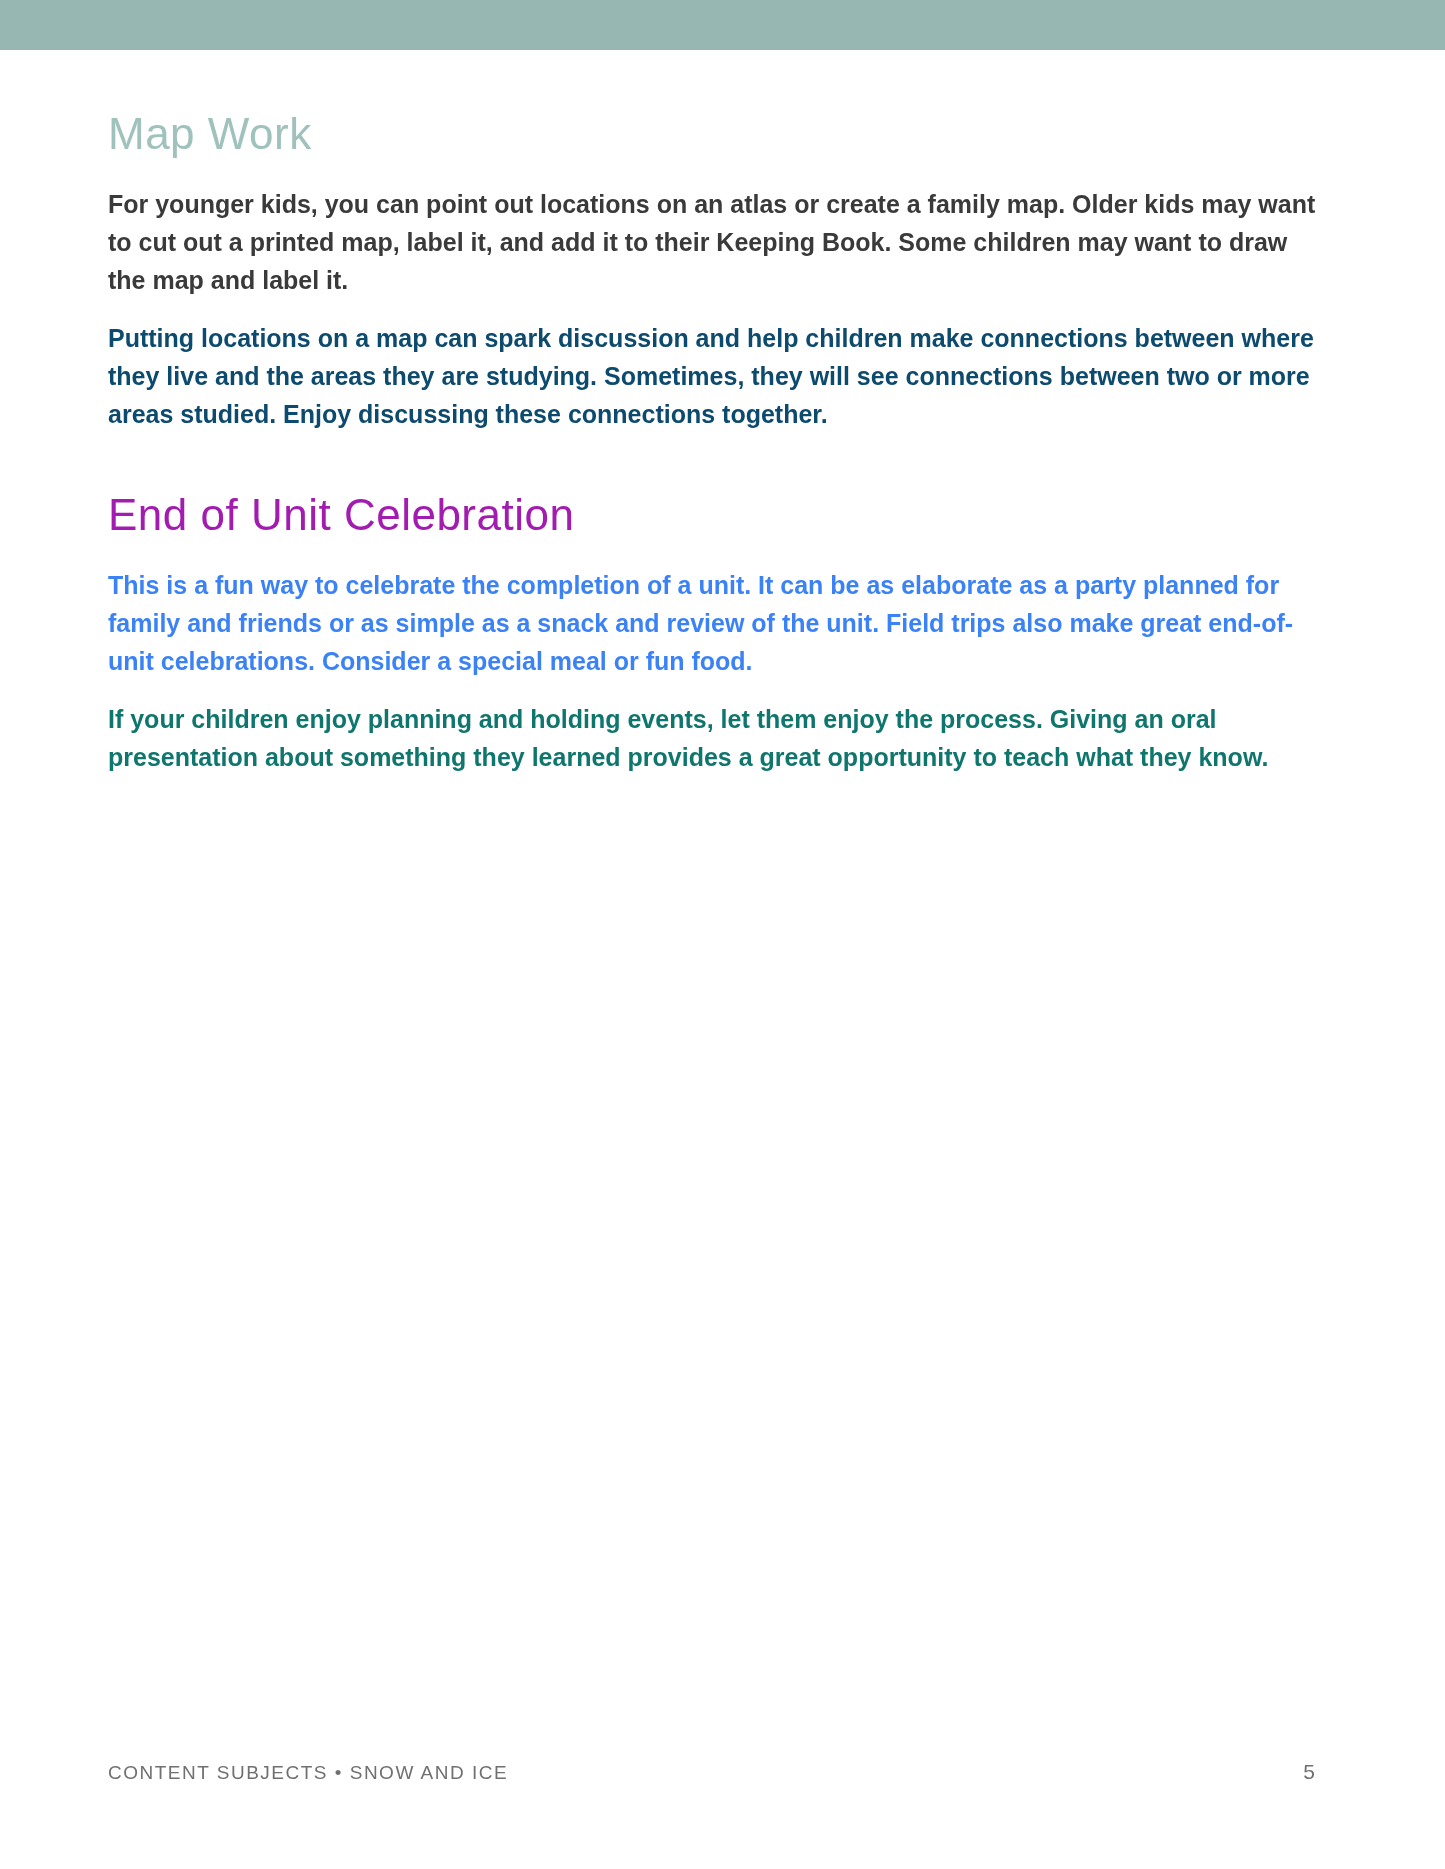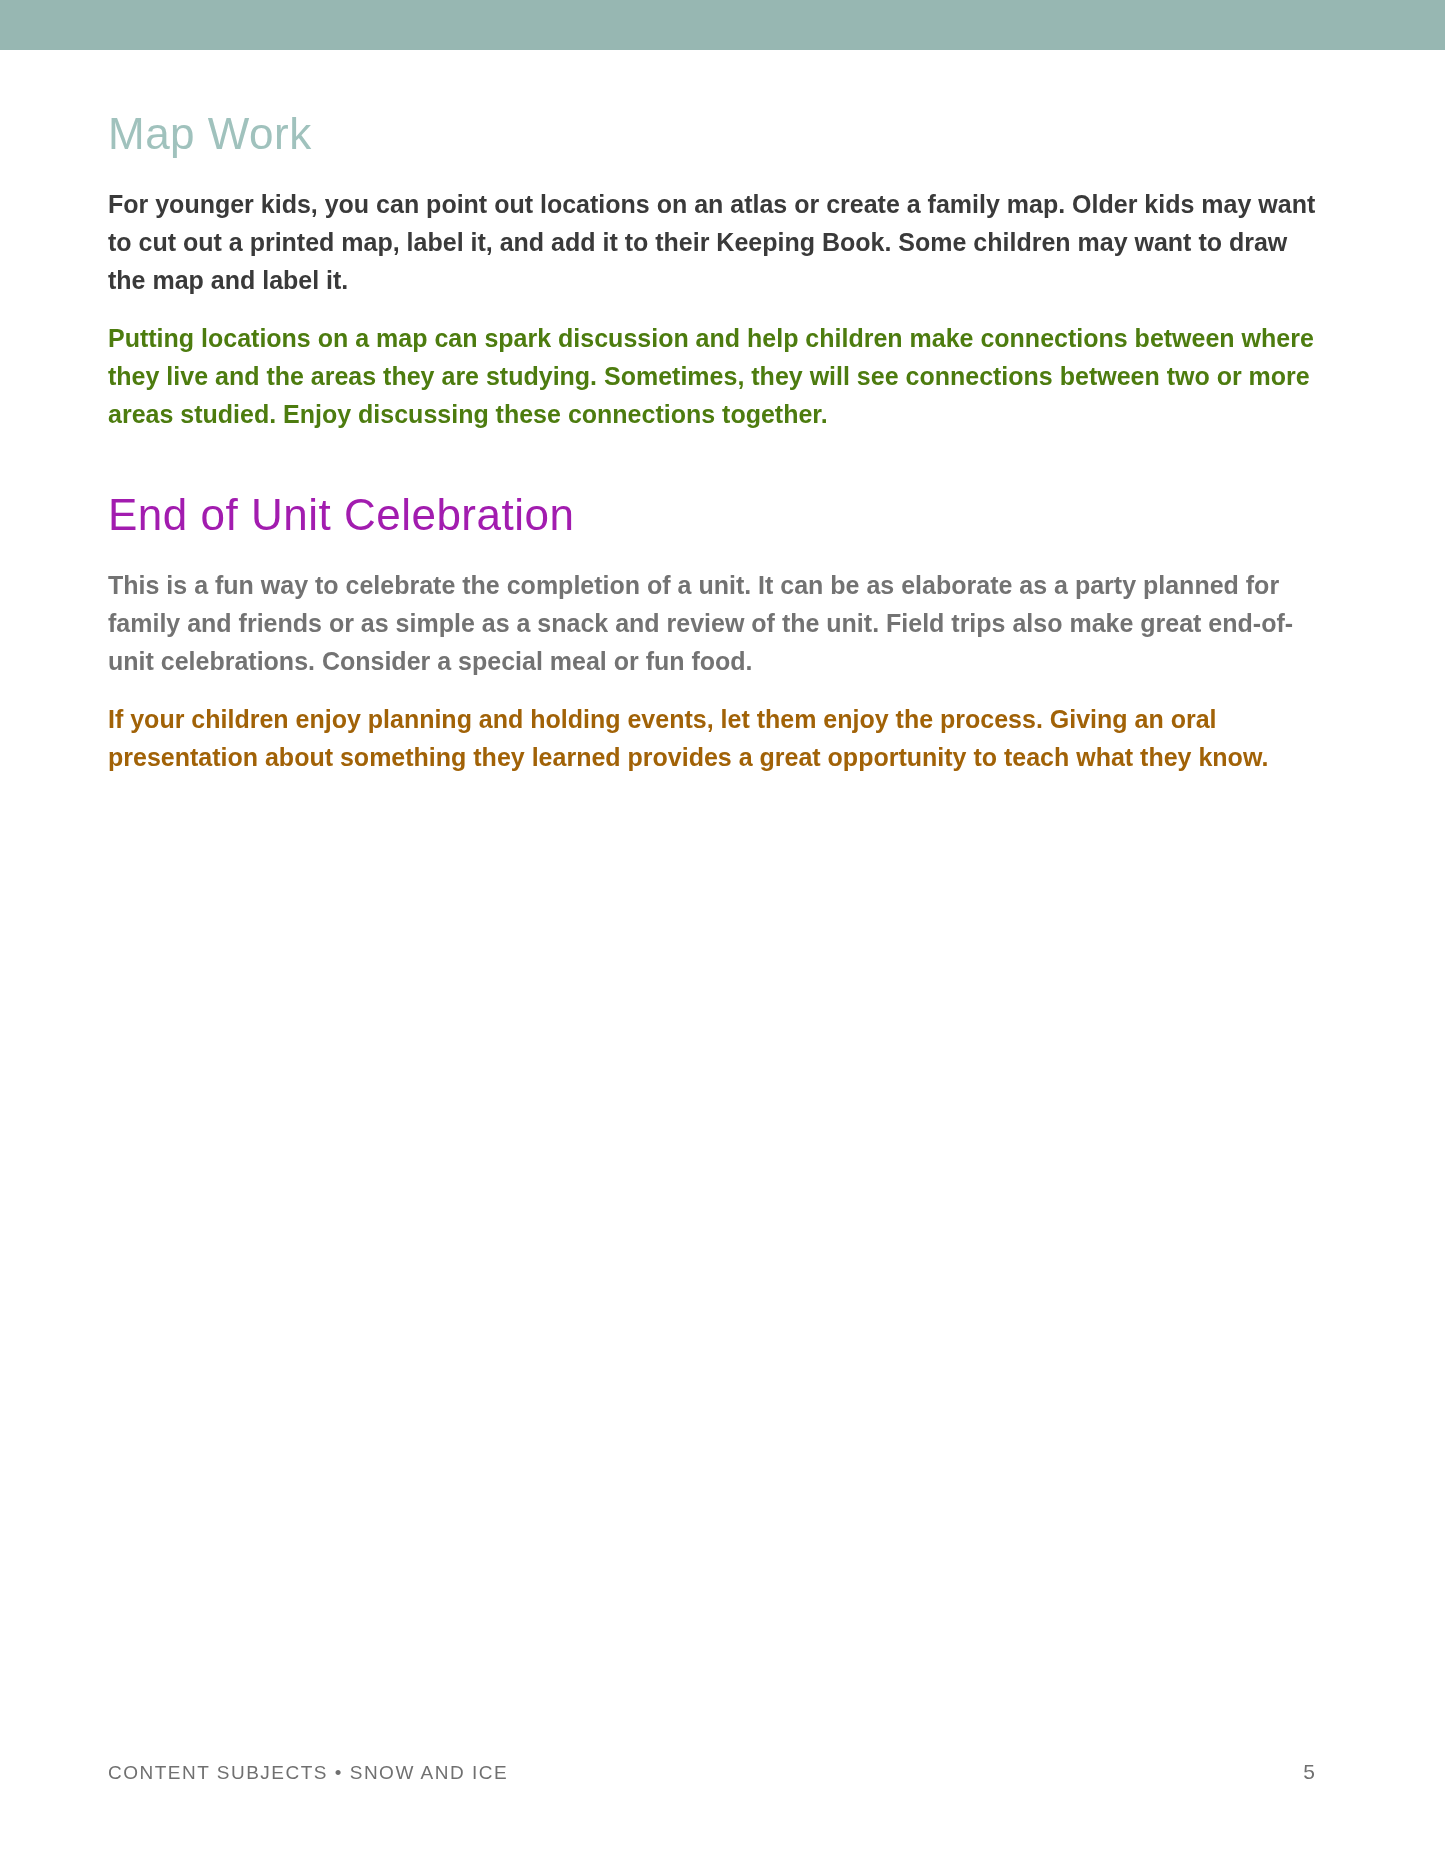--- a/index.html
+++ b/index.html
@@ -67,27 +67,27 @@
 <div class="page">
 
   <div class="top-bar" style="background: rgb(151, 183, 178);"></div>
 
   <div class="content">
 
     <h1 class="section-heading heading-1" style="color: rgb(160, 194, 189);">Map Work</h1>
 
     <p class="body-para" style="color: rgb(58, 58, 58);">For younger kids, you can point out locations on an atlas or create a family map. Older kids may want to cut out a printed map, label it, and add it to their Keeping Book. Some children may want to draw the map and label it.</p>
 
-    <p class="body-para" style="color: #4d7c0f;">Putting locations on a map can spark discussion and help children make connections between where they live and the areas they are studying. Sometimes, they will see connections between two or more areas studied. Enjoy discussing these connections together.</p>
+    <p class="body-para" style="color: #0c4a6e;">Putting locations on a map can spark discussion and help children make connections between where they live and the areas they are studying. Sometimes, they will see connections between two or more areas studied. Enjoy discussing these connections together.</p>
 
     <h1 class="section-heading heading-2" style="color: #a21caf;">End of Unit Celebration</h1>
 
-    <p class="body-para" style="color: #737373;">This is a fun way to celebrate the completion of a unit. It can be as elaborate as a party planned for family and friends or as simple as a snack and review of the unit. Field trips also make great end-of-unit celebrations. Consider a special meal or fun food.</p>
+    <p class="body-para" style="color: #3b82f6;">This is a fun way to celebrate the completion of a unit. It can be as elaborate as a party planned for family and friends or as simple as a snack and review of the unit. Field trips also make great end-of-unit celebrations. Consider a special meal or fun food.</p>
 
-    <p class="body-para" style="color: #a16207;">If your children enjoy planning and holding events, let them enjoy the process. Giving an oral presentation about something they learned provides a great opportunity to teach what they know.</p>
+    <p class="body-para" style="color: #0f766e;">If your children enjoy planning and holding events, let them enjoy the process. Giving an oral presentation about something they learned provides a great opportunity to teach what they know.</p>
 
   </div>
 
   <div class="footer" style="color: rgb(112, 112, 112);">
     <span class="footer-left">CONTENT SUBJECTS • SNOW AND ICE</span>
     <span class="footer-page-number">5</span>
   </div>
 
 </div>
 

